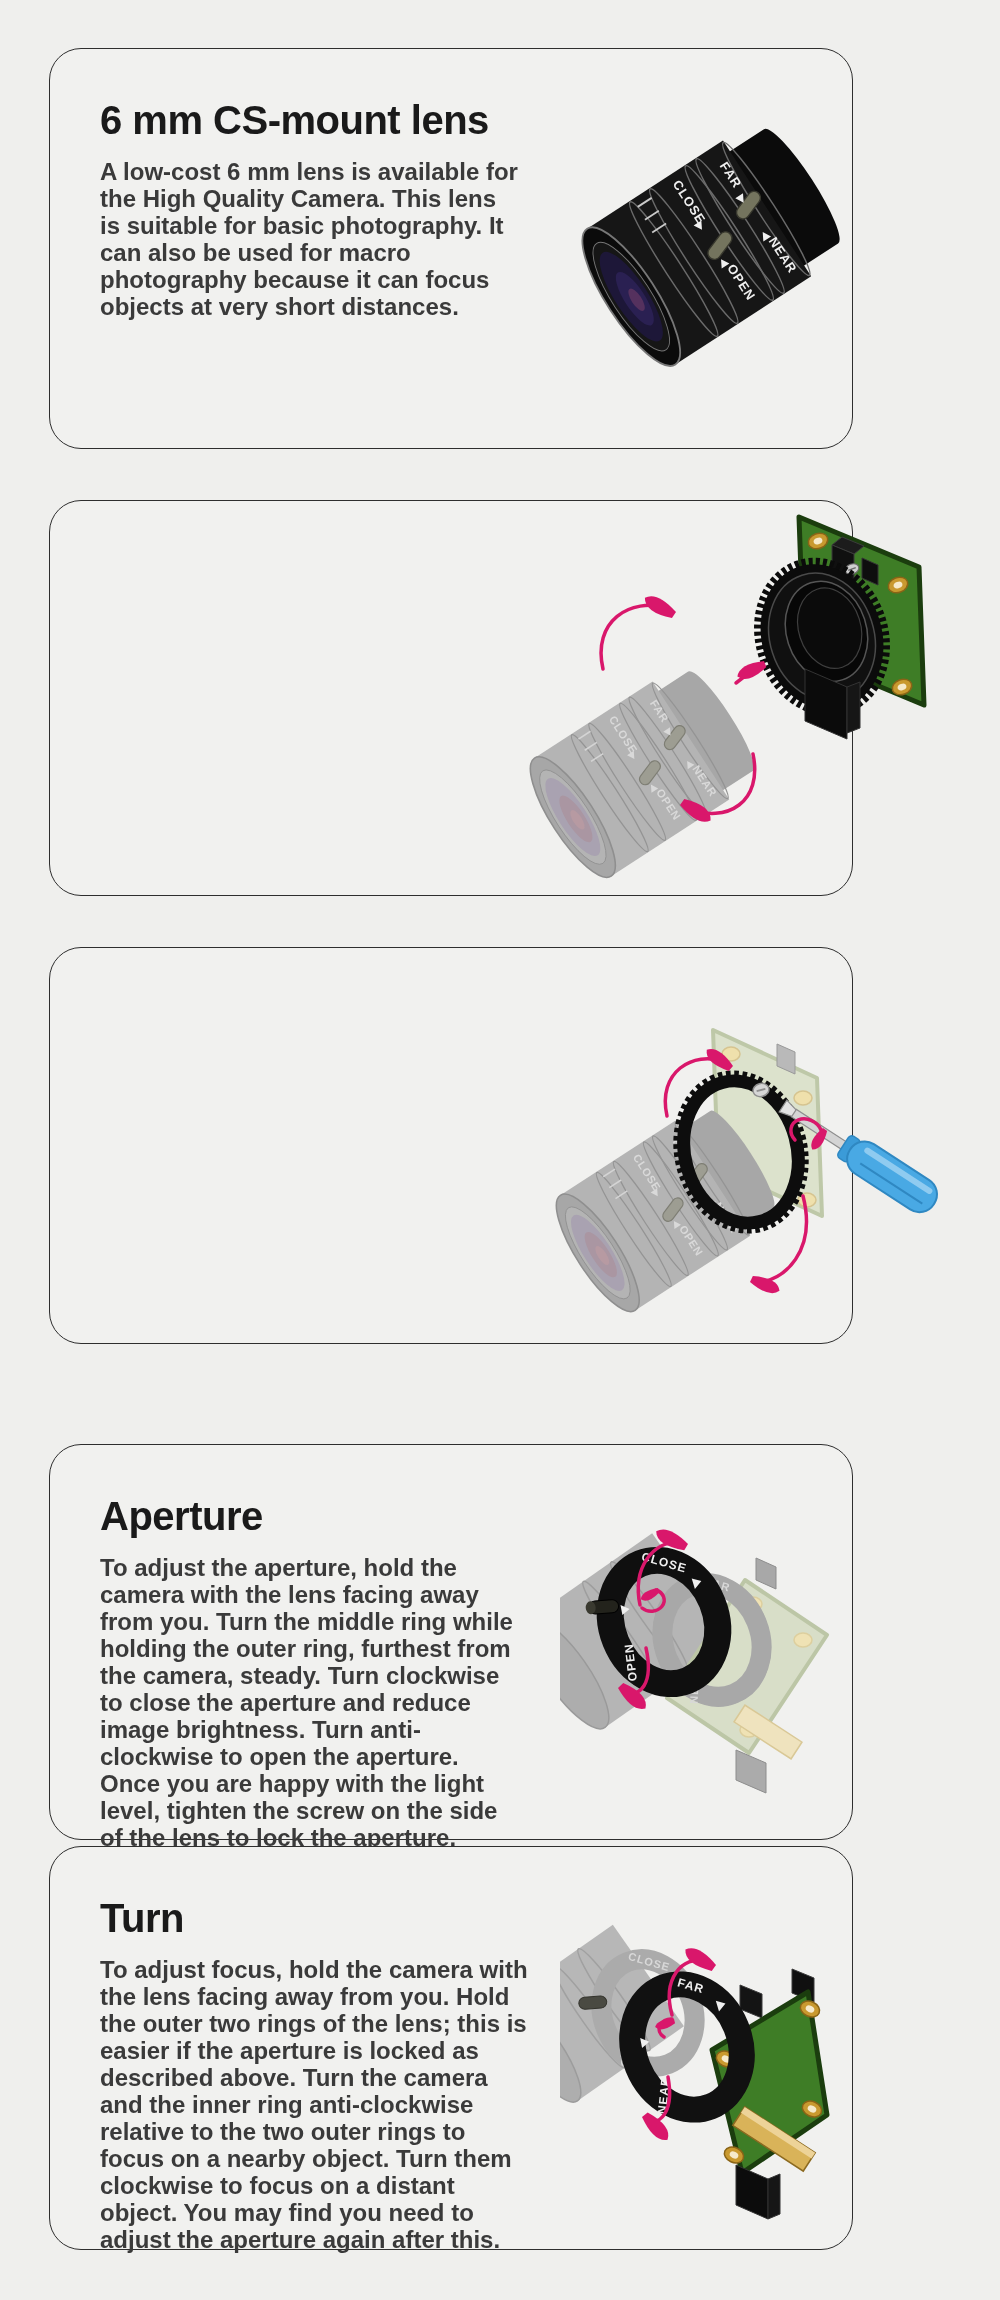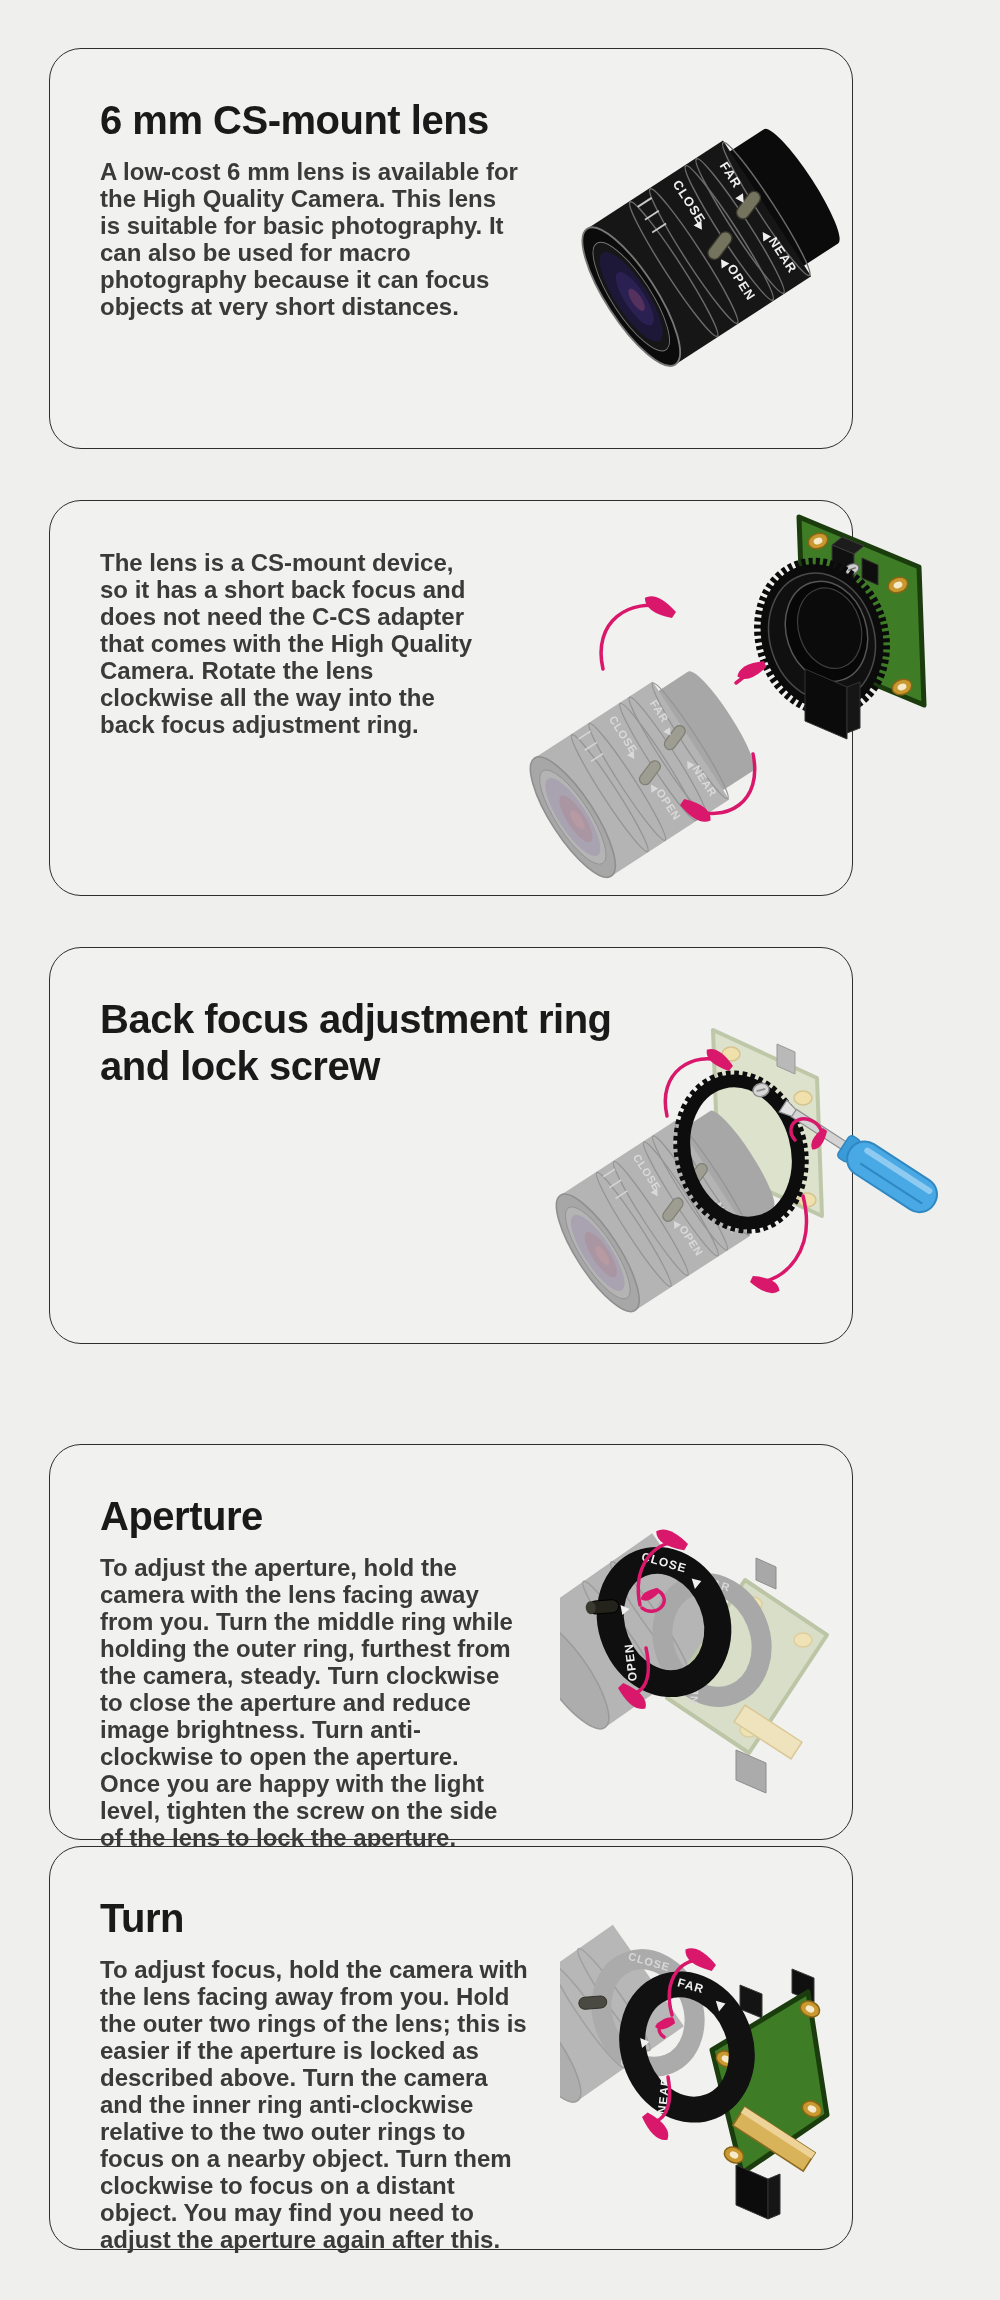--- a/index.html
+++ b/index.html
@@ -80,21 +80,20 @@
             <text transform="translate(43,-52) rotate(90)">FAR</text>
             <text transform="translate(43,52) rotate(90)">NEAR</text>
             <path class="mark" d="M-16,-28 L-6,-28 L-11,-19 Z M-16,28 L-6,28 L-11,19 Z M38,-28 L48,-28 L43,-19 Z M38,28 L48,28 L43,19 Z"></path>
           </g>
         </g>
       </svg>
     </div>
   </section>
 
   <section class="card" style="top:500px;height:396px">
-    <p class="body" style="max-width:375px">The lens is a CS-mount device, so it has a short back focus and does not need the C-CS adapter that comes with the High Quality Camera. Rotate the lens clockwise all the way into the back focus adjustment ring.</p>
     <div class="illus" style="left:450px;top:0;width:450px;height:392px">
       <svg viewBox="0 0 450 392" width="450" height="392">
 
         <g>
           <path d="M299,16 L419,66 L424,204 L304,154 Z" fill="var(--pcbGreen,#3e7d26)" stroke="#1b3d0e" stroke-width="5" stroke-linejoin="round"></path>
           <g>
             <g transform="translate(318,40) rotate(-20)">
                 <ellipse rx="10" ry="7.5" fill="var(--gold,#c9992f)" stroke="#8a6416" stroke-width="1.5"></ellipse>
                 <ellipse rx="4.5" ry="3.2" fill="#f6eacb"></ellipse>
               </g>
@@ -148,21 +147,20 @@
         </g>
         <g>
           <path class="pink-stroke" d="M236,182 L254,168"></path>
           <use href="#arrow-head" class="pink-fill" transform="translate(264,160) rotate(-37) scale(0.9)"></use>
         </g>
       </svg>
     </div>
   </section>
 
   <section class="card" style="top:947px;height:397px">
-    <h2 class="title" style="max-width:590px">Back focus adjustment ring and lock screw</h2>
     <div class="illus" style="left:495px;top:40px;width:400px;height:345px">
       <svg viewBox="0 0 400 345" width="400" height="345">
 
         <g>
           <path d="M168,42 L272,90 L277,228 L173,180 Z" fill="#dce2cc" stroke="#bec8a8" stroke-width="4" stroke-linejoin="round"></path>
           <g stroke="#d6c490" stroke-width="1.5">
             <ellipse cx="186" cy="66" rx="9" ry="7" fill="#efe0ac"></ellipse>
             <ellipse cx="258" cy="110" rx="9" ry="7" fill="#efe0ac"></ellipse>
             <ellipse cx="262" cy="212" rx="9" ry="7" fill="#efe0ac"></ellipse>
           </g>

